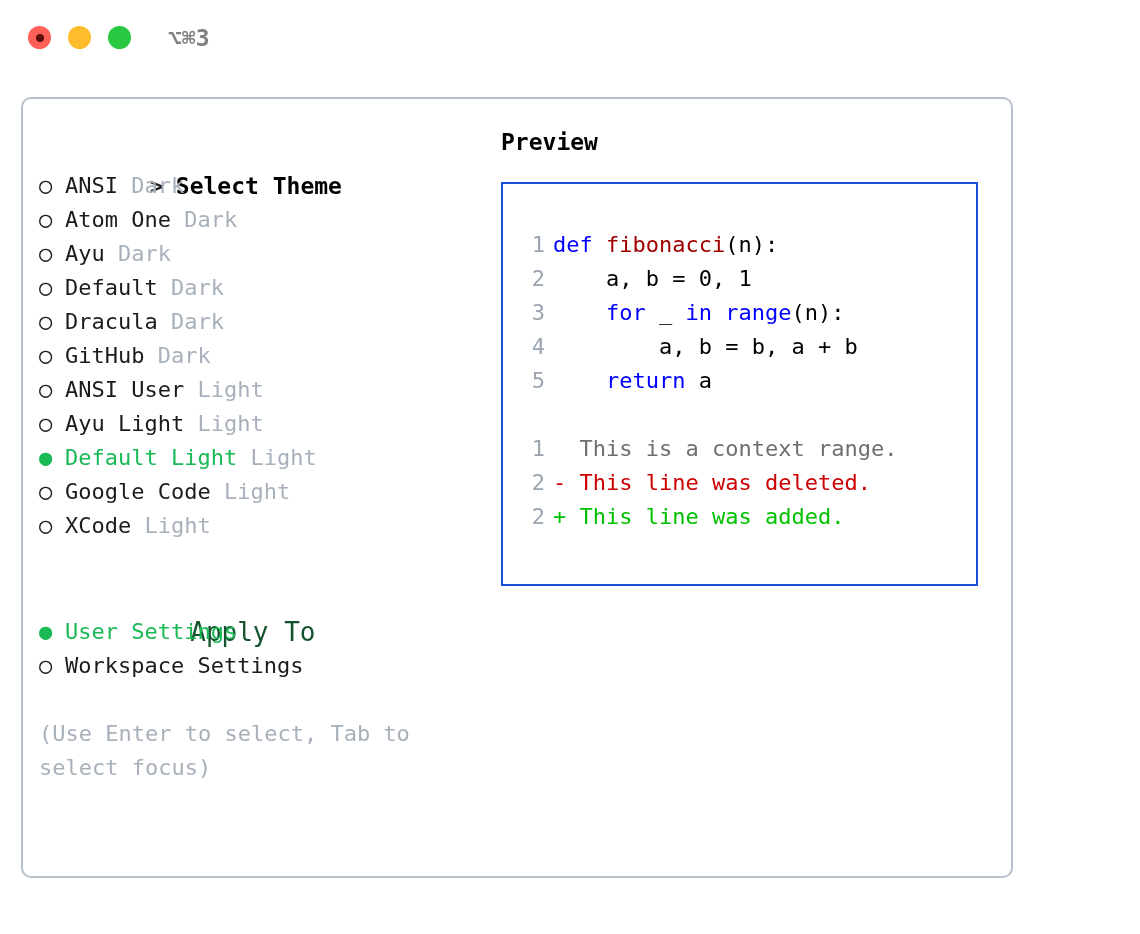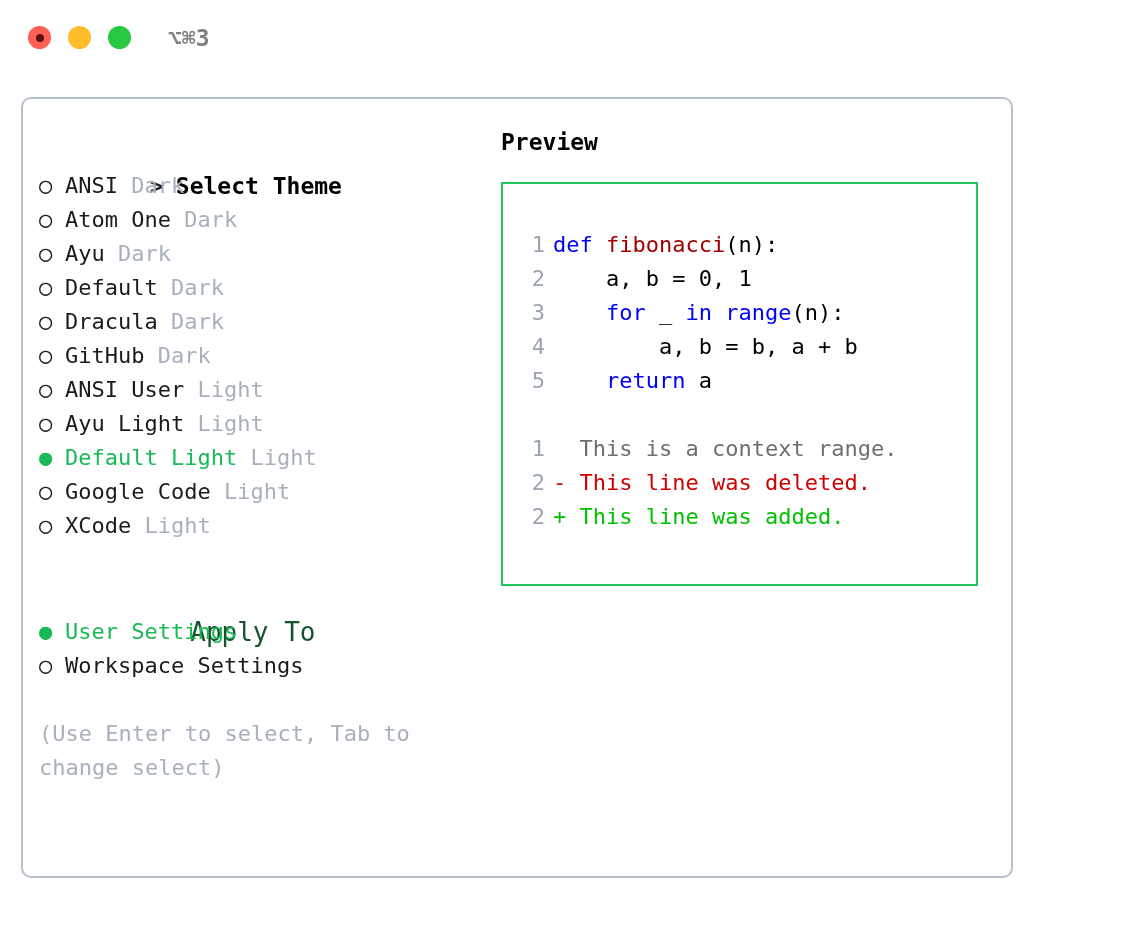--- a/index.html
+++ b/index.html
@@ -151,21 +151,21 @@
     font-weight: bold;
     color: #000000;
     line-height: 34px;
     height: 34px;
     white-space: pre;
   }
   #preview-box {
     margin-top: 23px;
     width: 477px;
     height: 404px;
-    border: 2px solid #22c55e;
+    border: 2px solid #1d4ed8;
     background: #ffffff;
     box-sizing: border-box;
     padding: 44px 11px 0 0;
     overflow: hidden;
   }
   .code-line {
     font-size: 22px;
     line-height: 34px;
     height: 34px;
     white-space: pre;
@@ -229,21 +229,21 @@
         <span class="marker"> </span><span>Apply To</span>
       </div>
 
       <div id="apply-to-list">
           <div class="row selected"><span class="marker">●</span><span class="name">User Settings</span></div>
           <div class="row"><span class="marker">○</span><span class="name">Workspace Settings</span></div>
         </div>
 
       <div class="spacer-md"></div>
 
-      <div class="hint">(Use Enter to select, Tab to change select)</div>
+      <div class="hint">(Use Enter to select, Tab to select focus)</div>
     </div>
 
     <div id="right-col">
       <div class="preview-title">Preview</div>
       <div id="preview-box">
         <div id="code-block">
             <div class="code-line"><span class="ln">1</span><span class="kw">def</span><span class="plain"> </span><span class="fn">fibonacci</span><span class="plain">(n):</span></div>
             <div class="code-line"><span class="ln">2</span><span class="plain">    a, b = 0, 1</span></div>
             <div class="code-line"><span class="ln">3</span><span class="plain">    </span><span class="kw">for</span><span class="plain"> _ </span><span class="kw">in</span><span class="plain"> </span><span class="kw">range</span><span class="plain">(n):</span></div>
             <div class="code-line"><span class="ln">4</span><span class="plain">        a, b = b, a + b</span></div>

